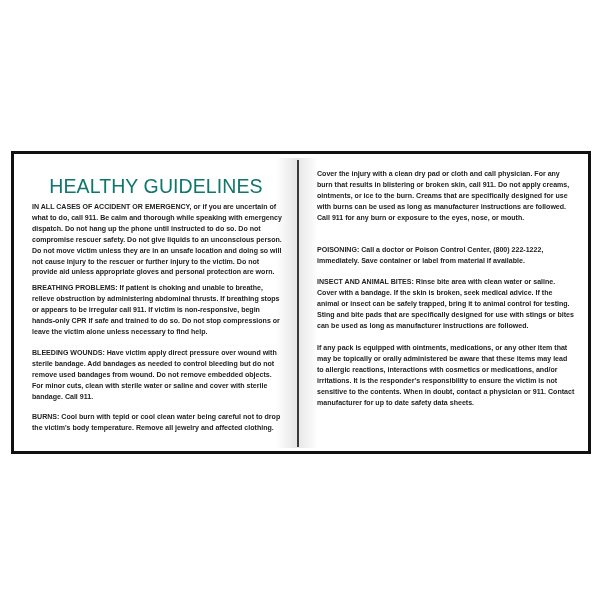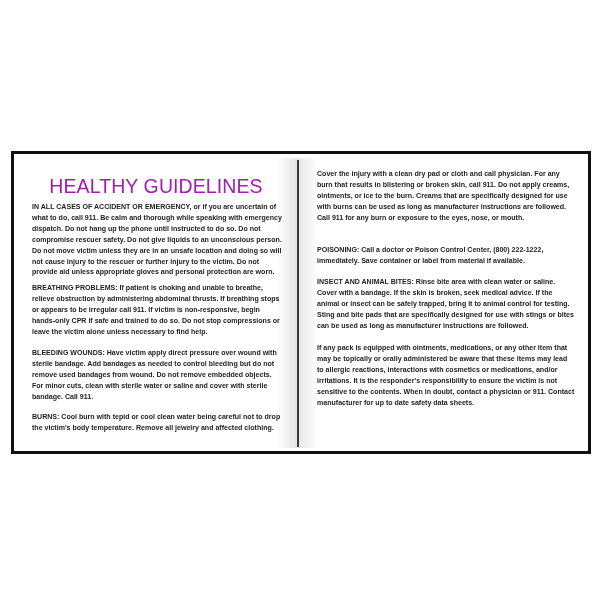--- a/index.html
+++ b/index.html
@@ -16,21 +16,21 @@
     background: linear-gradient(to right, rgba(255,255,255,0) 0%, rgba(210,210,210,0.55) 48%, rgba(210,210,210,0.55) 52%, rgba(255,255,255,0) 100%);
   }
   .divider {
     position: absolute; left: 283px; top: 6px; width: 2px; height: 287px; background: #3a3a3a;
   }
   .col { position: absolute; top: 0; }
   .col.left { left: 18px; width: 248px; }
   .col.right { left: 303px; width: 256px; }
   .title {
     position: absolute; top: 21px; left: 0; width: 248px; text-align: center;
-    color: #a21caf; font-size: 19.5px; letter-spacing: 0.1px;
+    color: #0f766e; font-size: 19.5px; letter-spacing: 0.1px;
   }
   .para {
     position: absolute; left: 0; margin: 0;
     font-size: 7.05px; line-height: 10.9px; font-weight: bold; color: #222222;
     font-family: "Liberation Sans", sans-serif;
   }
   .left .para { width: 250px; }
   .right .para { width: 258px; }
 </style>
 </head>

